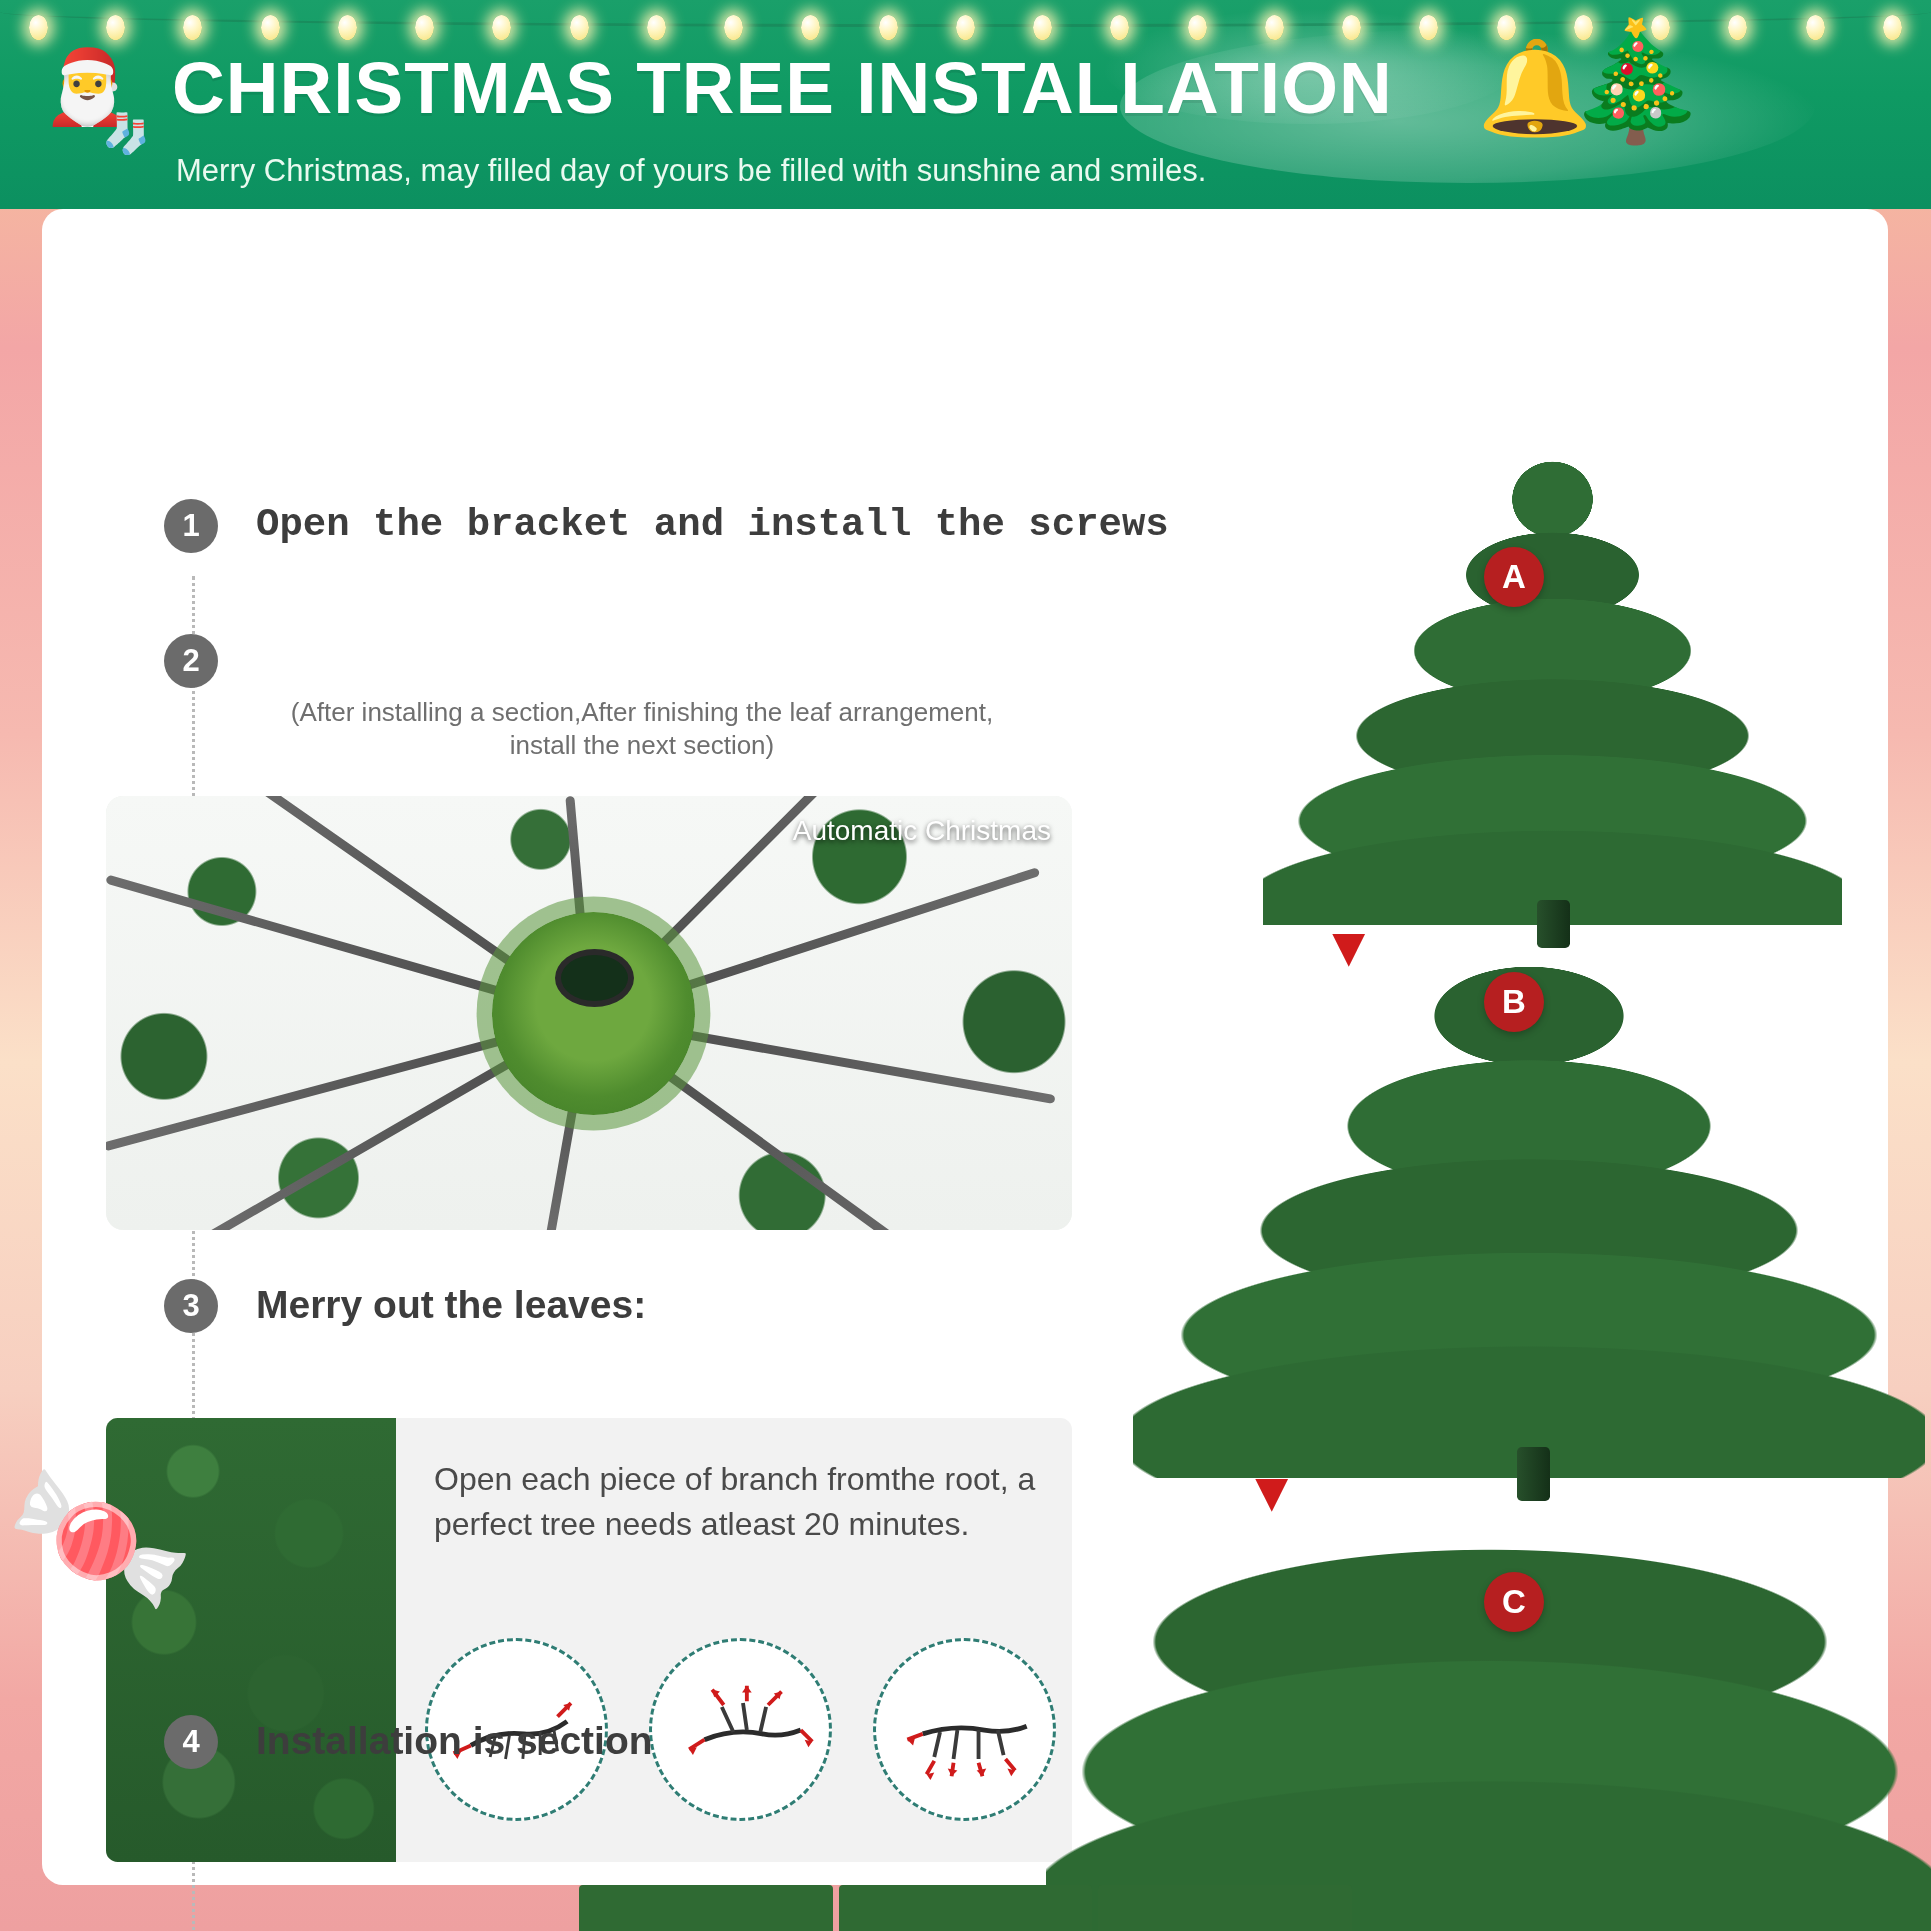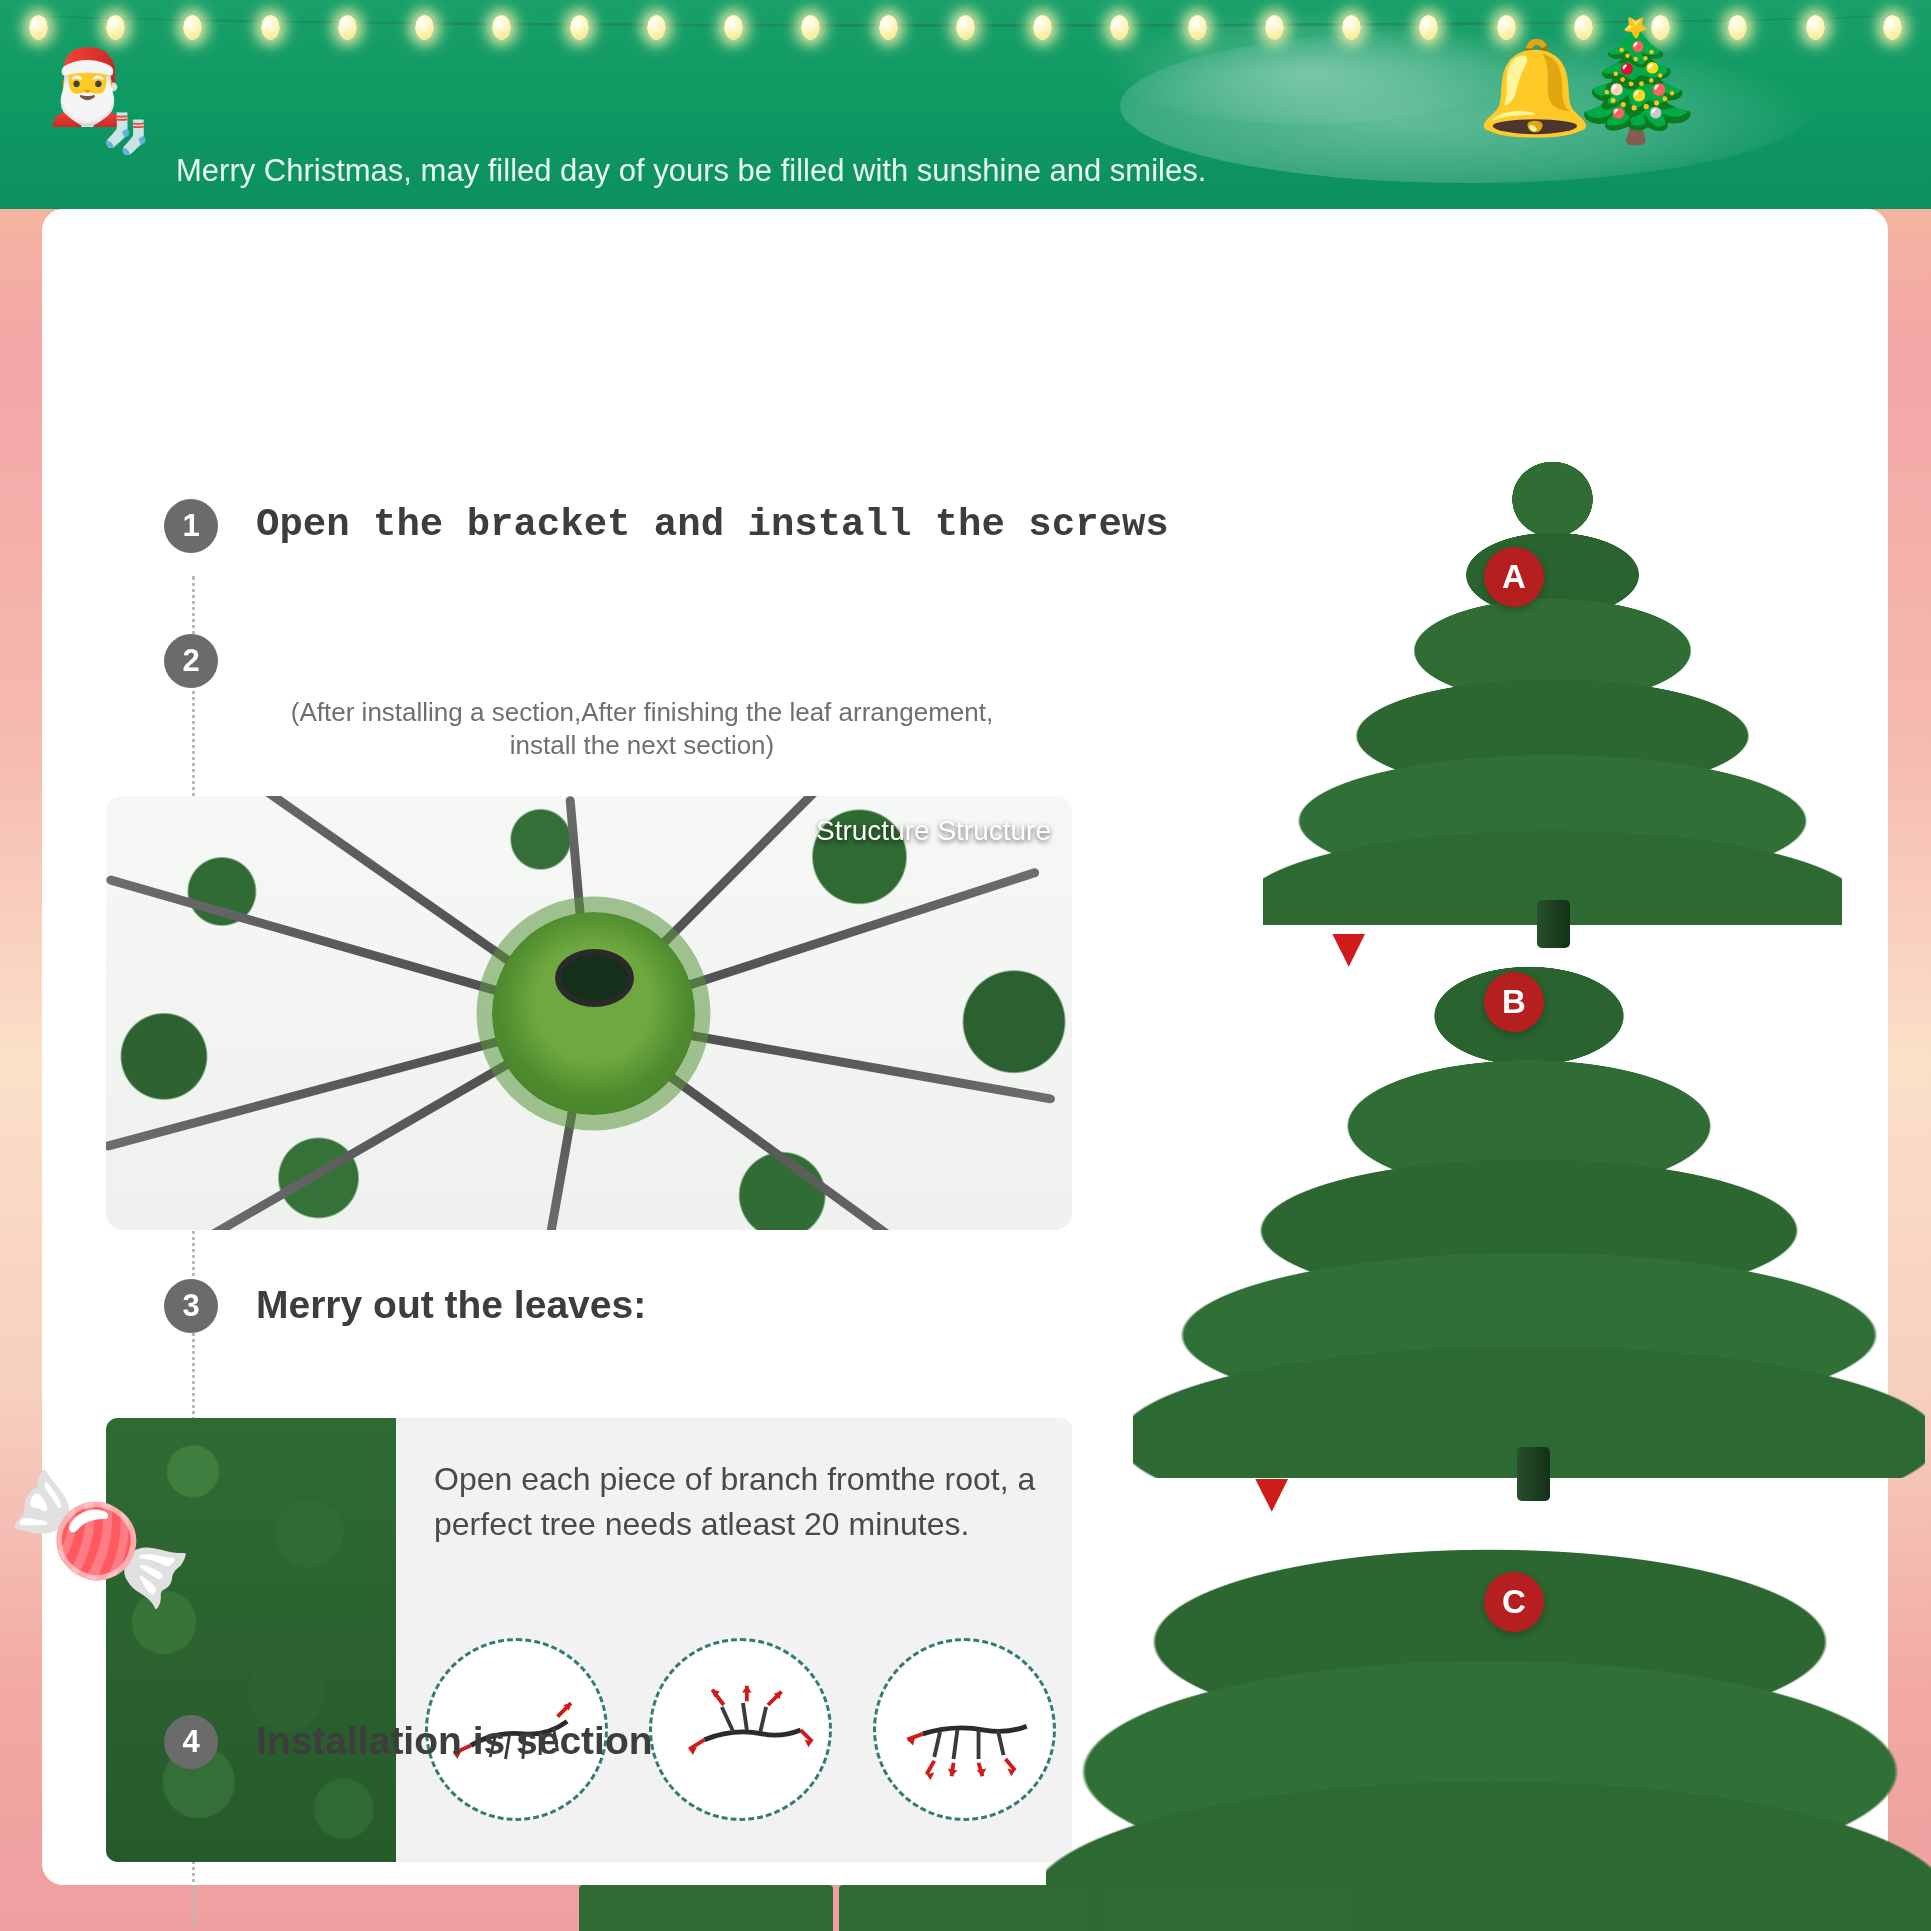--- a/index.html
+++ b/index.html
@@ -260,20 +260,21 @@
       <div class="bulb" style="left:1574px"></div>
         <div class="bulb" style="left:1651px"></div>
       <div class="bulb" style="left:1728px"></div>
         <div class="bulb" style="left:1806px"></div>
       <div class="bulb" style="left:1883px"></div>
     </div>
 
     <div class="santa">🎅</div>
     <div class="stocking">🧦</div>
 
+    <div class="title">CHRISTMAS TREE INSTALLATION</div>
     <div class="subtitle">Merry Christmas, may filled day of yours be filled with sunshine and smiles.</div>
 
     <div class="bell">🔔</div>
     <div class="xtree">🎄</div>
   </div>
 
   <div class="card">
 
     <div class="dotline"></div>
 
@@ -292,21 +293,21 @@
         <div class="ps-spoke" style="transform: rotate(215deg); width:454px;"></div>
         <div class="ps-spoke" style="transform: rotate(10deg); width:473px;"></div>
         <div class="ps-spoke" style="transform: rotate(-18deg); width:473px;"></div>
         <div class="ps-spoke" style="transform: rotate(36deg); width:454px;"></div>
         <div class="ps-spoke" style="transform: rotate(-45deg); width:444px;"></div>
         <div class="ps-spoke" style="transform: rotate(100deg); width:222px;"></div>
         <div class="ps-spoke" style="transform: rotate(-95deg); width:222px;"></div>
       </div>
       <div class="ps-hub"></div>
       <div class="ps-hub-hole"></div>
-      <div class="ps-label">Structure Structure</div>
+      <div class="ps-label">Automatic Christmas</div>
     </div>
 
     <div class="step-badge" style="left:122px; top:1070px;">3</div>
     <div class="step-title" style="left:214px; top:1074px;">Merry out the leaves:</div>
 
     <div class="leaf-panel">
       <div class="leaf-photo"></div>
       <div class="leaf-text">Open each piece of branch fromthe root, a perfect tree needs atleast 20 minutes.</div>
 
       <div class="circle-row">

